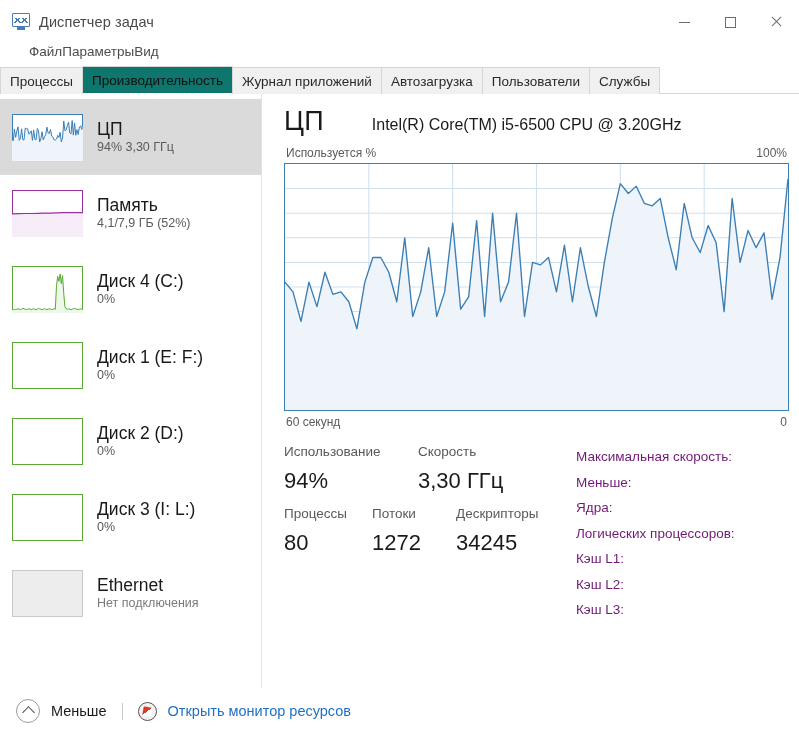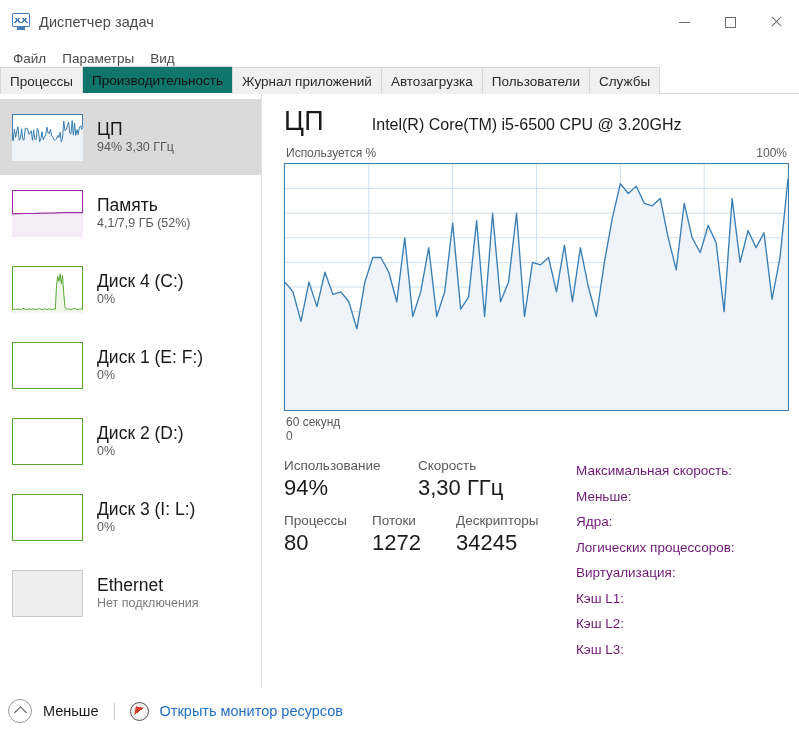--- a/index.html
+++ b/index.html
@@ -26,21 +26,21 @@
   .title-text { font-size:14.5px; color:#4a4a4a; letter-spacing:.1px; }
   .win-controls { display:flex; height:44px; flex:none; }
   .win-btn { width:46px; height:44px; display:flex; align-items:center; justify-content:center; }
   .gl-min { width:11px; height:1px; background:#6d6d6d; }
   .gl-max { width:11px; height:11px; border:1px solid #6d6d6d; }
   .gl-close { width:12px; height:12px; position:relative; }
   .gl-close::before,.gl-close::after{ content:""; position:absolute; left:0; top:5px; width:13px; height:1px; background:#6d6d6d; }
   .gl-close::before{ transform:rotate(45deg);} .gl-close::after{ transform:rotate(-45deg);}
 
   
-  .menubar { height:22px; display:flex; align-items:flex-end; gap:16px; padding-left:13px; flex:none; font-size:13.5px; color:#4c4c4c; }
+  .menubar { height:22px; display:flex; align-items:flex-start; padding-left:29px; flex:none; font-size:13.5px; color:#4c4c4c; }
 
   
   .tabstrip { height:28px; display:flex; align-items:flex-end; flex:none; position:relative; padding-left:0; }
   .tabstrip::after { content:""; position:absolute; left:0; right:0; bottom:0; height:1px; background:#d6d6d6; }
   .tab { height:27px; padding:0 9px; display:flex; align-items:center; font-size:13.5px;
          color:#2a2a2a; background:#f0f0f0; border:1px solid #d6d6d6; border-bottom:none;
          margin-right:-1px; position:relative; z-index:1; }
   .tab.active { background:#0f766e; z-index:3; height:28px; color:#111; }
   .tab.active::after { content:""; position:absolute; left:0; right:0; bottom:-1px; height:2px; background:#fff; }
 
@@ -62,35 +62,35 @@
   
   .main { flex:1; min-width:0; padding:14px 10px 0 22px; position:relative; }
   .main-head { display:flex; align-items:baseline; }
   .main-title { font-size:27px; color:#1a1a1a; line-height:1; letter-spacing:.2px; }
   .main-model { font-size:16px; color:#1a1a1a; margin-left:48px; white-space:nowrap; }
 
   .graph-labels { display:flex; justify-content:space-between; align-items:flex-end;
                   font-size:12px; color:#5a5a5a; margin-top:11px; padding:0 2px 3px 2px; }
   .graph-box { height:248px; border:1px solid #3b7fb5; background:#fff; position:relative; overflow:hidden; }
   .graph-box svg { display:block; width:100%; height:100%; }
-  .graph-foot { display:flex; justify-content:space-between; font-size:12px; color:#5a5a5a; padding:4px 2px 0 2px;flex-direction:column; }
+  .graph-foot { display:flex; justify-content:space-between; font-size:12px; color:#5a5a5a; padding:4px 2px 0 2px; }
 
   
   .stats { display:flex; margin-top:14px; }
   .stats-left { width:292px; flex:none; }
   .stat-row { display:flex; margin-bottom:10px; }
-  .stat-cell { display:flex; flex-direction:column; }
+  .stat-cell { display:flex; flex-direction:column;gap:7px; }
   .stat-label { font-size:13.5px; color:#5a5a5a; line-height:1.35; white-space:nowrap; }
   .stat-value { font-size:22px; color:#1a1a1a; line-height:1.2; white-space:nowrap; }
   .stats-right { flex:1; padding-top:1px; }
   .info-line { display:flex; font-size:13.5px; color:#701a75; line-height:25.5px; white-space:nowrap; }
   .info-val { margin-left:6px; color:#1a1a1a; }
 
   
-  .footer { height:46px; flex:none; display:flex; align-items:center; padding-left:8px; gap:11px; background:#fff; }
+  .footer { height:46px; flex:none; display:flex; align-items:center; padding-left:16px; gap:11px; background:#fff; }
   .chev-btn { width:24px; height:24px; border:1px solid #9a9a9a; border-radius:50%; display:flex; align-items:center; justify-content:center; flex:none; }
   .chev { width:9px; height:9px; border-left:1.4px solid #4a4a4a; border-top:1.4px solid #4a4a4a; transform:rotate(45deg); margin-top:3px; }
   .footer-less { font-size:14.5px; color:#1a1a1a; }
   .fsep { width:1px; height:17px; background:#c8c8c8; margin:0 4px; }
   .rm-icon { width:19px; height:19px; border-radius:50%; border:1.7px solid #555; background:#f2f2f2; position:relative; flex:none; }
   .rm-icon::after{ content:""; position:absolute; left:4px; top:4px; width:8.5px; height:8.5px;
     background:linear-gradient(135deg,#d83b2a 0 48%, #ffffff 48% 100%); transform:rotate(10deg); border-radius:1px; }
   .footer-link { font-size:14.5px; color:#1f6fc4; }
 </style>
 </head>
@@ -297,24 +297,20 @@
             </div>
             <div class="info-line">
               <span>Ядра:</span>
               <span class="info-val"></span>
             </div>
             <div class="info-line">
               <span>Логических процессоров:</span>
               <span class="info-val"></span>
             </div>
             <div class="info-line">
-              <span>Виртуализация:</span>
-              <span class="info-val"></span>
-            </div>
-            <div class="info-line">
               <span>Кэш L1:</span>
               <span class="info-val"></span>
             </div>
             <div class="info-line">
               <span>Кэш L2:</span>
               <span class="info-val"></span>
             </div>
             <div class="info-line">
               <span>Кэш L3:</span>
               <span class="info-val"></span>

